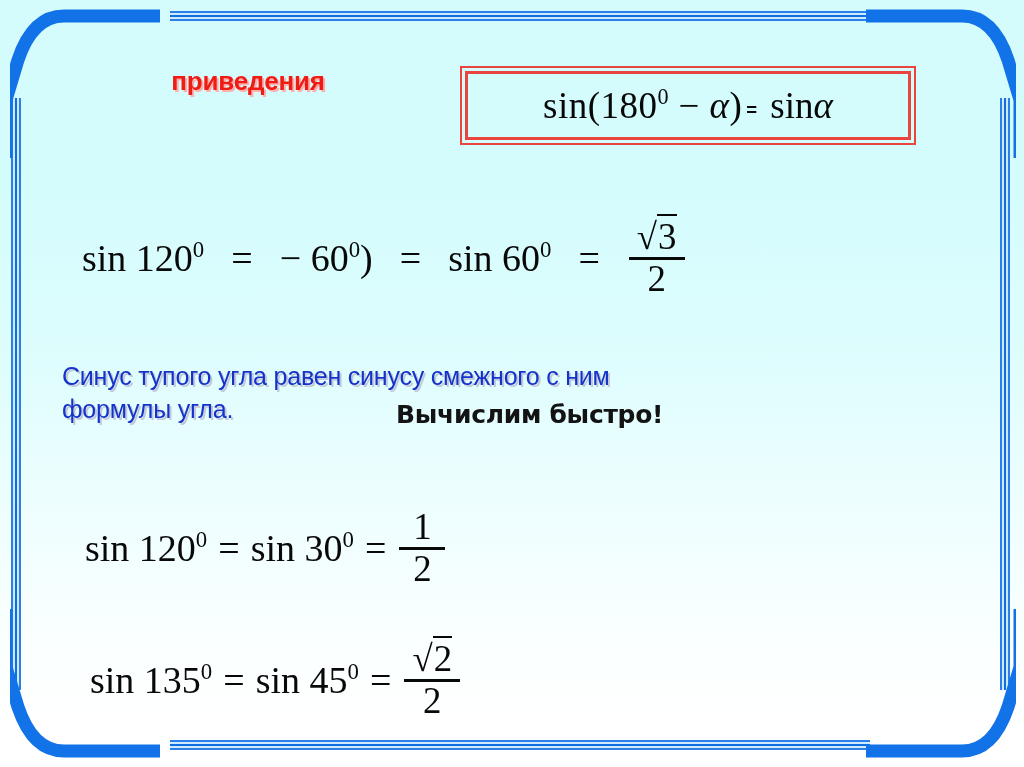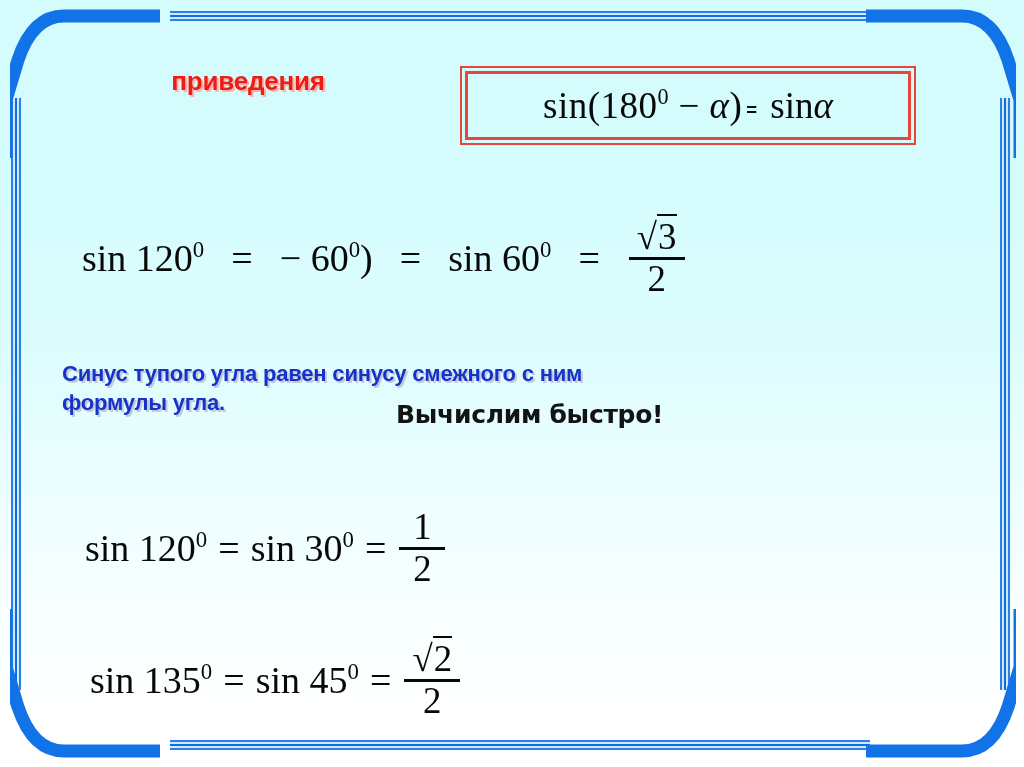--- a/index.html
+++ b/index.html
@@ -170,22 +170,22 @@
     padding: 0 1px 0 1px;
     margin-left: 1px;
   }
 
   
   #statement-blue {
     position: absolute;
     left: 62px;
     top: 360px;
     width: 720px;
-    font-size: 22px;
-    font-weight: bold;
+    font-size: 25px;
+    font-weight: normal;
     line-height: 1.30;
     color: #1533c8;
     text-shadow: 2px 2px 0 #c3c9da;
     letter-spacing: -0.2px;
   }
   #statement-black {
     position: absolute;
     left: 396px;
     top: 400px;
     font-size: 25px;

